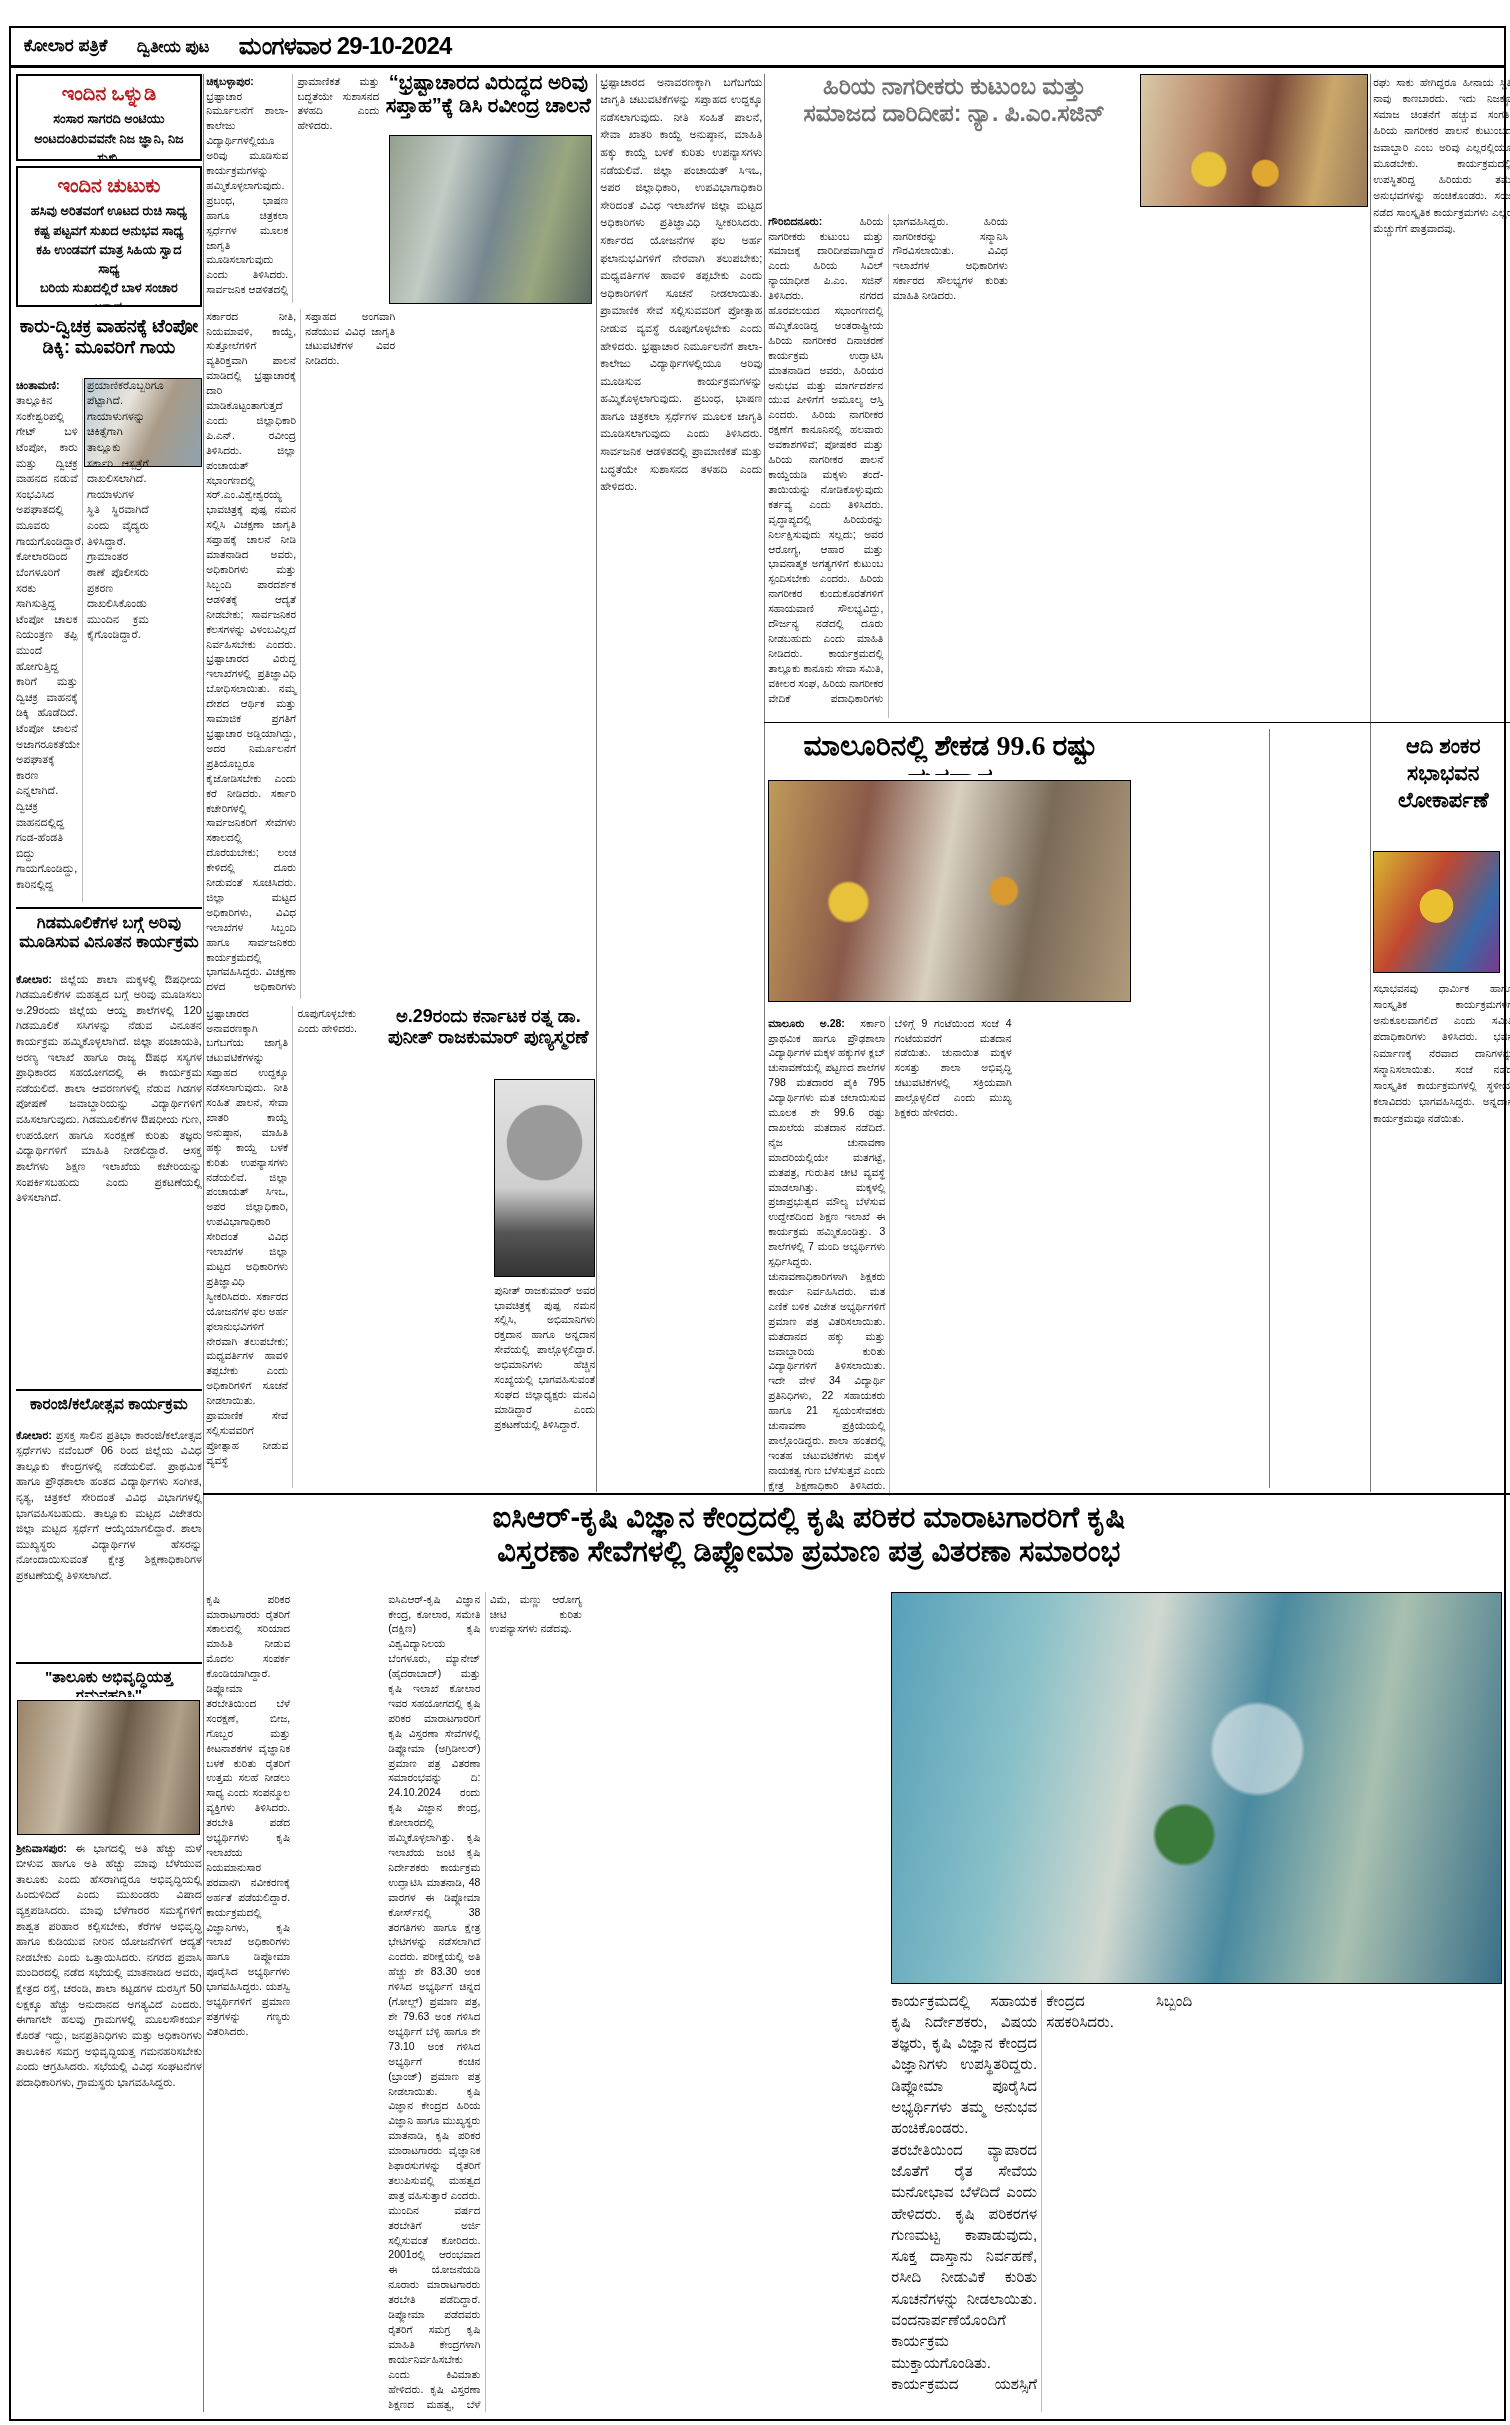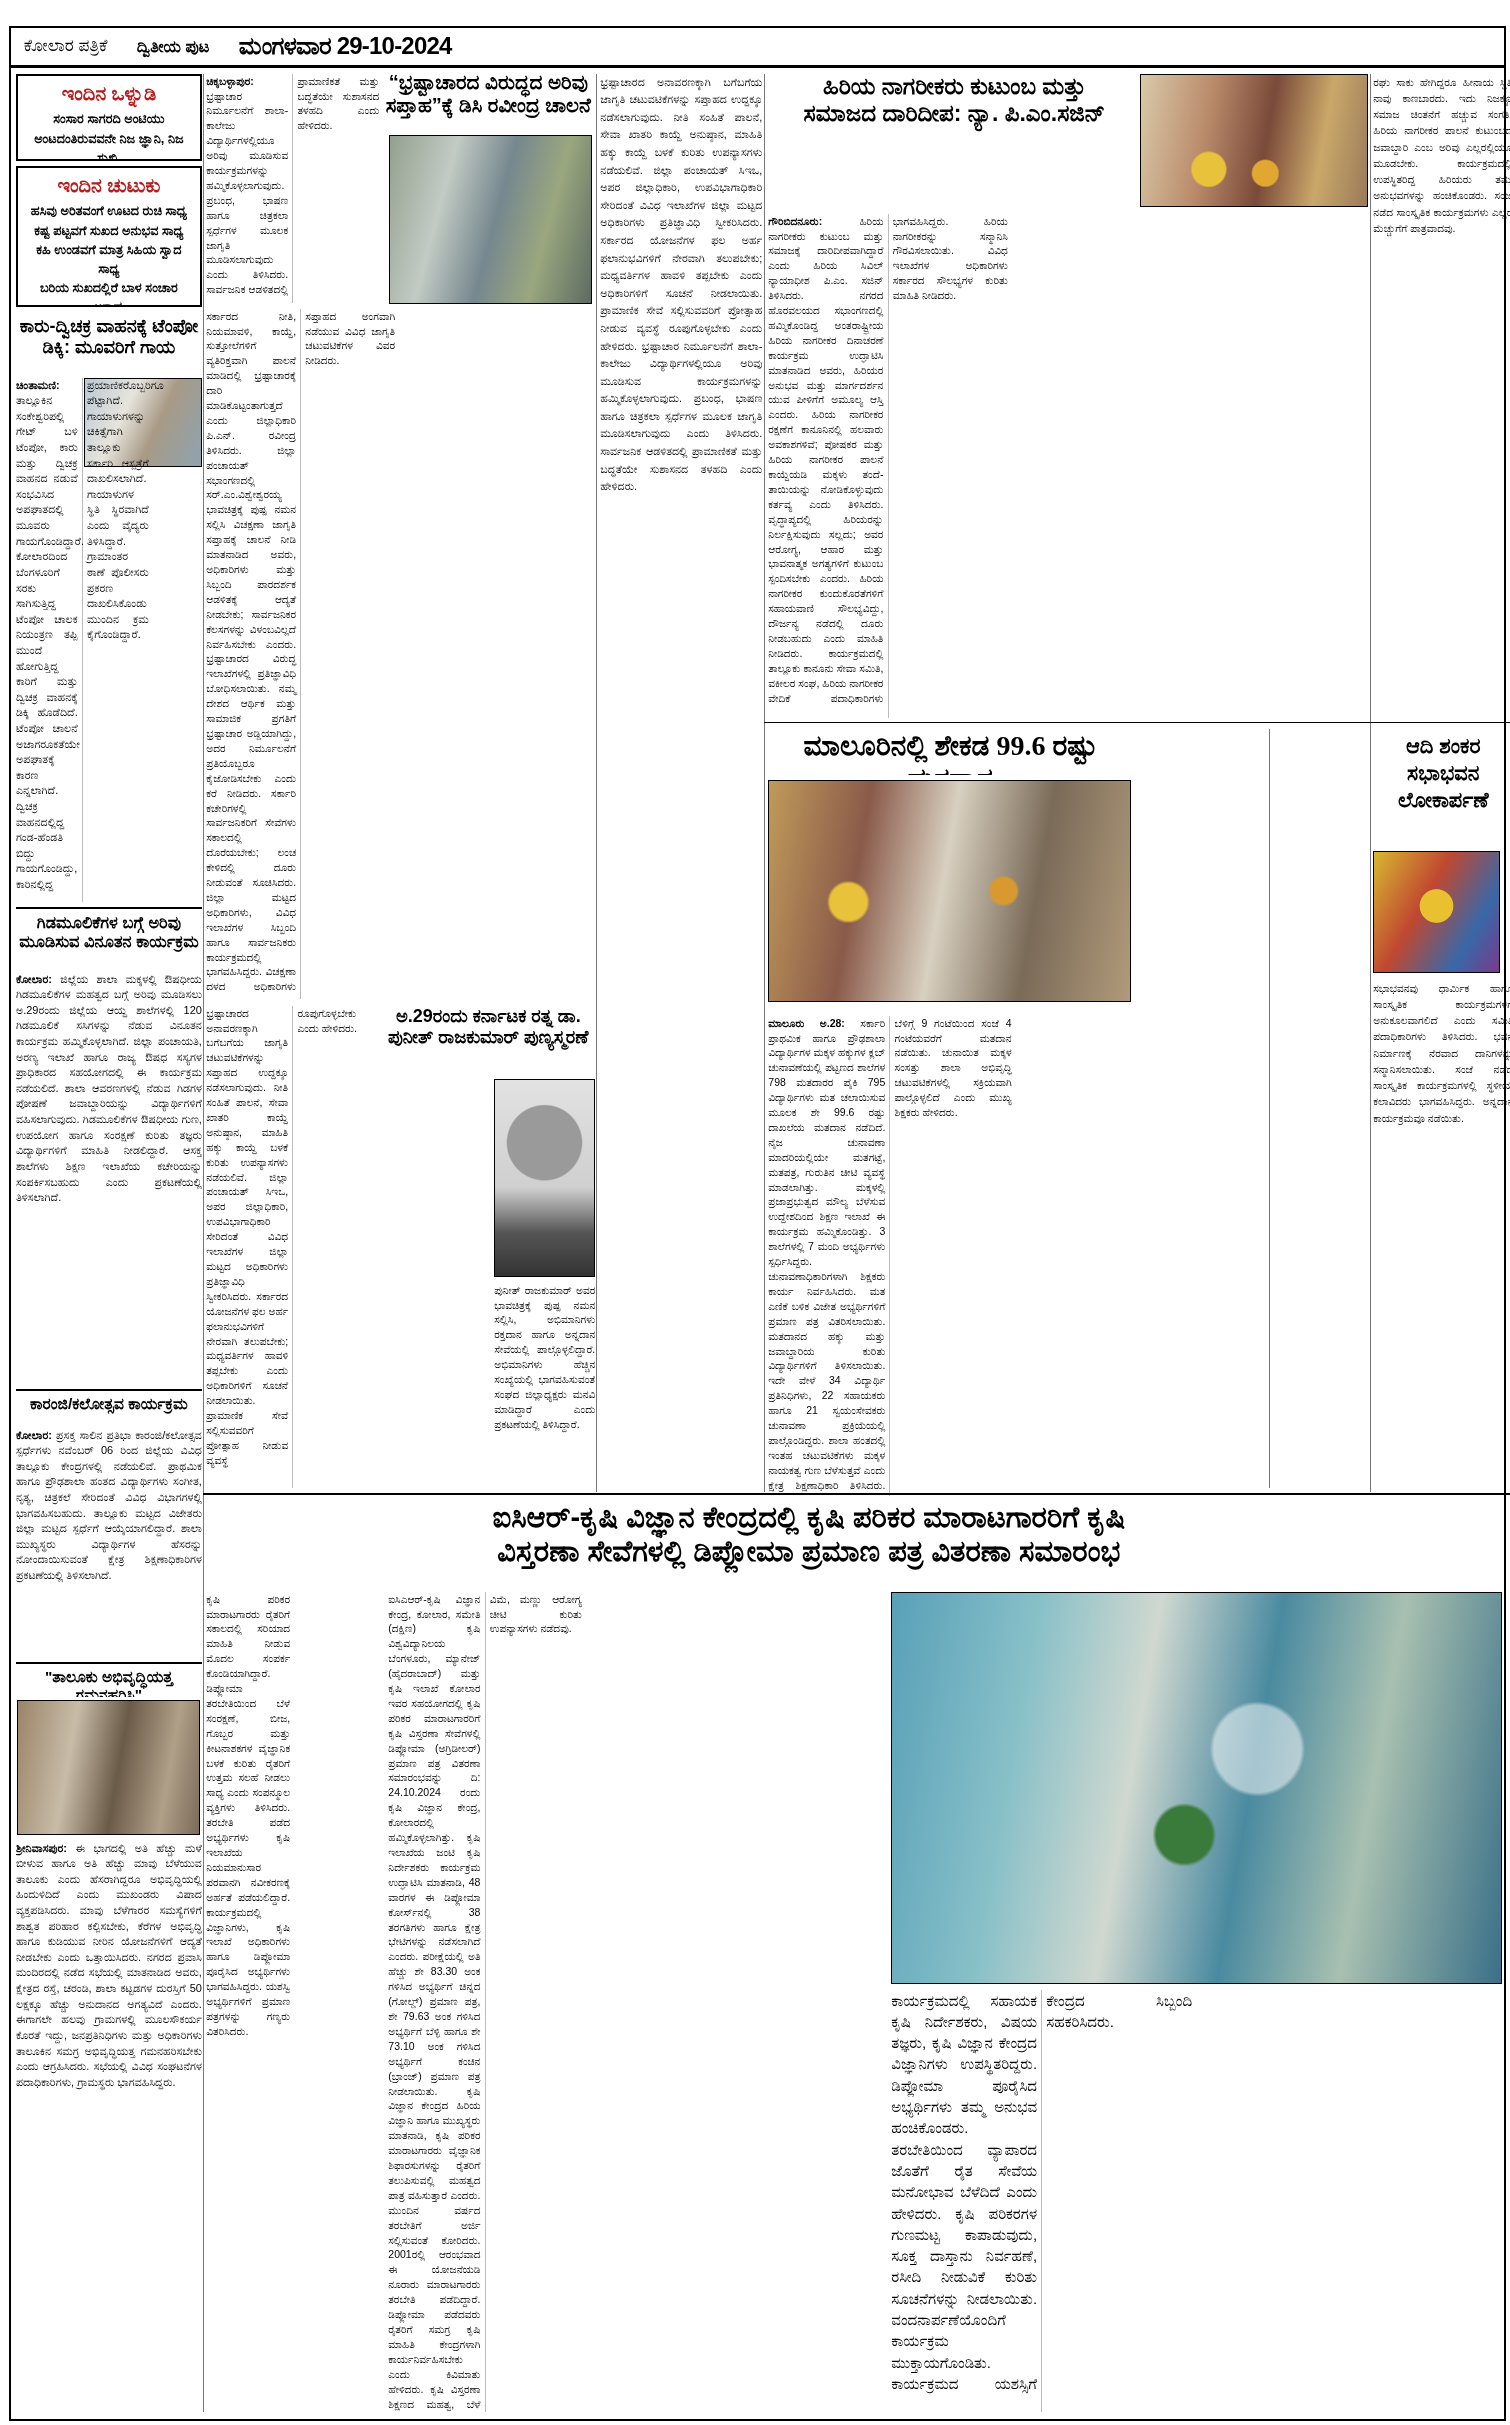--- a/index.html
+++ b/index.html
@@ -4,37 +4,37 @@
 <style>
   html,body{margin:0;padding:0;background:#e9e9e9;}
   #page{position:relative;width:1510px;height:2426px;background:#fff;
         font-family:"Liberation Sans","DejaVu Sans",sans-serif;color:#000;}
   #frame{position:absolute;left:9.3px;top:25.6px;width:1493px;height:2391px;
          border:2.3px solid #000;background:#fff;}
   
   .masthead{position:absolute;left:0;top:0;width:100%;height:40px;
             border-bottom:3.1px solid #000;display:flex;align-items:center;
             box-sizing:border-box;padding:0 12.4px;gap:29.4px;}
-  .mh-paper{font-size:17px;font-weight:normal;}
+  .mh-paper{font-size:17px;font-weight:bold;}
   .mh-page{font-size:16.3px;font-weight:bold;}
   .mh-cal{font-size:16.3px;font-weight:bold;flex:1;text-align:center;}
   .mh-date{font-size:24px;font-weight:800;letter-spacing:-0.8px;}
   
   .abs{position:absolute;box-sizing:border-box;overflow:hidden;}
   .body-txt{font-size:11px;line-height:1.42;text-align:justify;column-fill:auto;
             column-gap:9.3px;column-rule:0.8px solid #bbb;}
   .dl{font-weight:bold;}
   .hl{font-weight:bold;text-align:center;white-space:pre-line;line-height:1.18;}
   .rule-h{position:absolute;background:#000;height:2.3px;}
   .rule-v{position:absolute;background:#777;width:0.8px;}
   .boxed{border:2.3px solid #000;padding:6.2px 7.7px;text-align:center;}
   .box-title{color:#b91c1c;font-weight:bold;font-size:19.4px;margin-bottom:4.6px;}
   .box-line{font-size:12.8px;font-weight:bold;line-height:1.5;}
   .ph{border:1.5px solid #000;}
-  .red-hl{color:#000000;}
+  .red-hl{color:#737373;}
   .serif-hl{font-family:"Liberation Serif","DejaVu Serif",serif;}
 </style>
 </head>
 <body>
 
 <div id="page">
  <div id="frame">
 
   <div class="masthead">
     <span class="mh-paper">ಕೋಲಾರ ಪತ್ರಿಕೆ</span>

